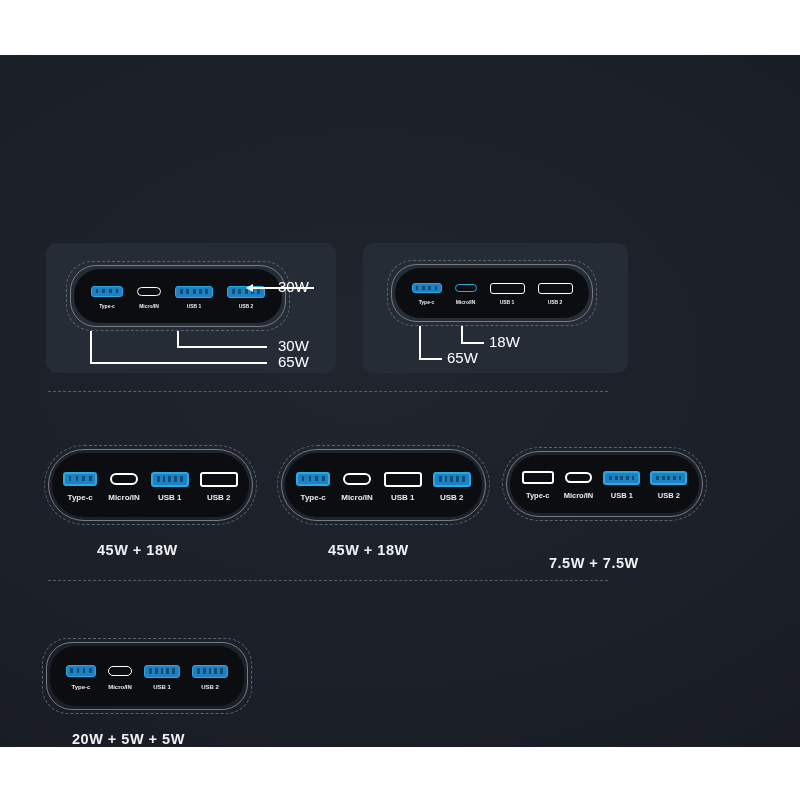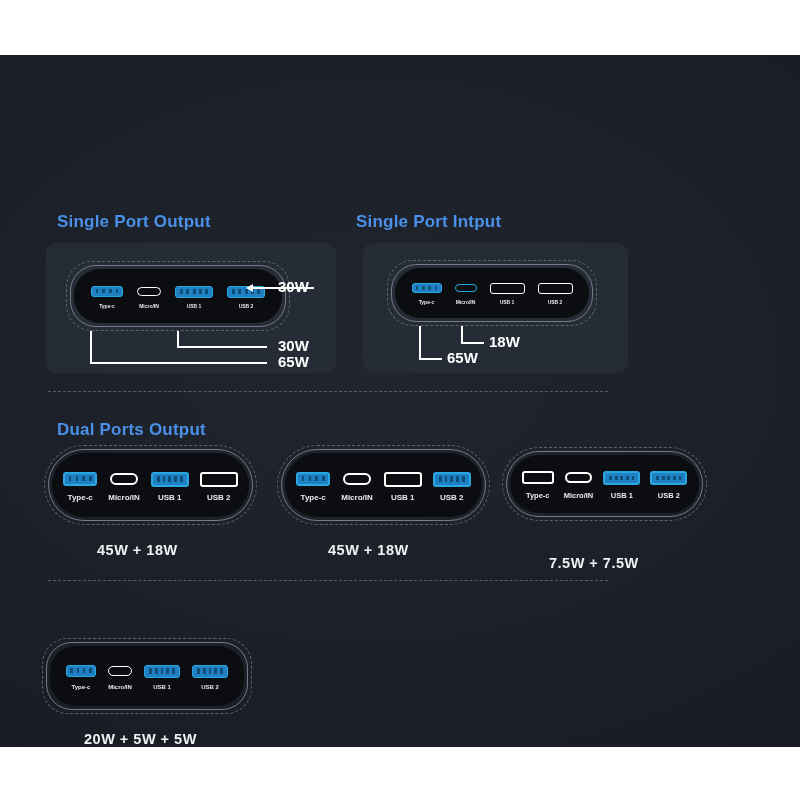--- a/index.html
+++ b/index.html
@@ -125,21 +125,21 @@
     position: absolute;
     background: #ffffff;
   }
   .hline { height: 1.5px; }
   .vline { width: 1.5px; }
 
   .watt {
     position: absolute;
     color: #ffffff;
     font-size: 15px;
-    font-weight: bold;
+    font-weight: normal;
     white-space: nowrap;
   }
 
   .arrow-head {
     position: absolute;
     width: 0; height: 0;
     border-top: 4px solid transparent;
     border-bottom: 4px solid transparent;
     border-right: 7px solid #ffffff;
   }
@@ -159,21 +159,20 @@
     font-weight: bold;
     white-space: nowrap;
     letter-spacing: 0.5px;
   }
 </style>
 </head>
 <body>
 
 <div id="stage">
 
-  <div class="sec-title" style="left:57px; top:157px;">Single Port Output</div>
 
   <div class="card" style="left:46px; top:188px; width:290px; height:130px;">
 
     <div class="device device-rect" style="left:20px; top:18px; width:224px; height:70px;">
       <div class="device-outer"></div>
       <div class="device-mid"></div>
       <div class="device-inner">
         <div class="ports" style="gap:14px; margin-top:2px;">
 
           <div class="port">
@@ -229,21 +228,20 @@
 
     <div class="line vline" style="left:131px; top:88px; height:16px;"></div>
     <div class="line hline" style="left:131px; top:103px; width:90px;"></div>
     <div class="watt" style="left:232px; top:94px;">30W</div>
 
     <div class="line vline" style="left:44px; top:88px; height:32px;"></div>
     <div class="line hline" style="left:44px; top:119px; width:177px;"></div>
     <div class="watt" style="left:232px; top:110px;">65W</div>
   </div>
 
-  <div class="sec-title" style="left:356px; top:157px;">Single Port Intput</div>
 
   <div class="card" style="left:363px; top:188px; width:265px; height:130px;">
 
     <div class="device device-rect" style="left:24px; top:17px; width:210px; height:66px;">
       <div class="device-outer"></div>
       <div class="device-mid"></div>
       <div class="device-inner">
         <div class="ports" style="gap:13px; margin-top:2px;">
 
           <div class="port">
@@ -297,21 +295,20 @@
     <div class="line hline" style="left:98px; top:99px; width:23px;"></div>
     <div class="watt" style="left:126px; top:90px;">18W</div>
 
     <div class="line vline" style="left:56px; top:83px; height:33px;"></div>
     <div class="line hline" style="left:56px; top:115px; width:23px;"></div>
     <div class="watt" style="left:84px; top:106px;">65W</div>
   </div>
 
   <div class="divider" style="left:48px; top:336px; width:560px;"></div>
 
-  <div class="sec-title" style="left:57px; top:365px;">Dual Ports Output</div>
 
   <div class="device" style="left:44px; top:390px; width:213px; height:80px;">
     <div class="device-outer"></div>
     <div class="device-mid"></div>
     <div class="device-inner">
       <div class="ports" style="gap:11px; margin-top:3px;">
 
         <div class="port">
           <span class="glyph-usb blue" style="width:34px;height:14px;border-width:2px;">
             <span class="bar">
@@ -517,15 +514,15 @@
                 <span></span>
               </span>
           </span>
           <span class="port-label" style="font-size:6px; margin-top:6px;">USB 2</span>
         </div>
 
       </div>
     </div>
   </div>
 
-  <div class="sum" style="left:84px; top:676px;">20W  +  5W  +  5W</div>
+  <div class="sum" style="left:72px; top:676px;">20W  +  5W  +  5W</div>
 
 </div>
 
 </body></html>

